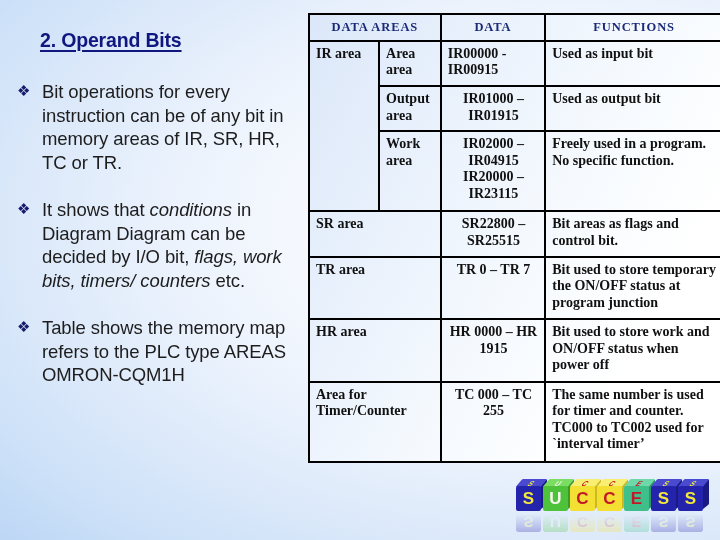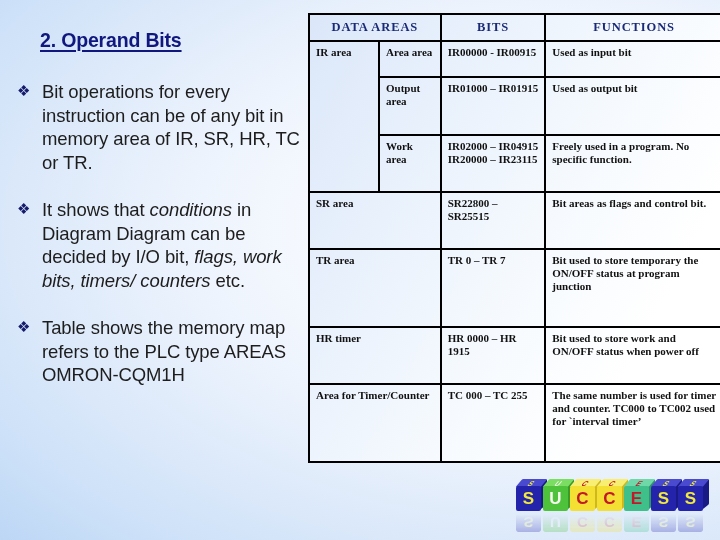--- a/index.html
+++ b/index.html
@@ -104,42 +104,42 @@
         #e9f1fc 28%,
         #f6fafe 55%,
         #ffffff 78%,
         #ffffff 100%);
   }
 
   table.memmap td, table.memmap th {
     border: 2px solid #000000;
     padding: 4px 5px 4px 6px;
     vertical-align: top;
-    font-size: 11px;
+    font-size: 14px;
     font-weight: bold;
     color: #111111;
     line-height: 1.18;
   }
 
   table.memmap th {
     text-align: center;
     vertical-align: middle;
     color: #1a2a78;
     font-size: 12.5px;
     font-weight: bold;
     letter-spacing: 0.9px;
     padding: 5px 2px;
   }
 
   .col-area   { width: 67px; }
   .col-sub    { width: 59px; }
   .col-bits   { width: 100px; }
   .col-func   { width: 170px; }
 
-  .c-center { text-align: left; }
+  .c-center { text-align: center; }
   .c-left   { text-align: left; }
 
   
   #success-logo {
     position: absolute;
     left: 516px;
     top: 474px;
     width: 196px;
     height: 62px;
   }
@@ -215,21 +215,21 @@
 
 <div id="slide">
 
   <div id="left-col">
 
     <h1 id="slide-title">2. Operand Bits</h1>
 
     <ul class="bullets">
         <li class="bullet-item">
           <span class="bullet-glyph">❖</span>
-          <span class="bullet-text"><span>Bit operations for every instruction can be of any bit in memory area of  IR, SR, HR, TC or TR.</span></span>
+          <span class="bullet-text"><span>Bit operations for every instruction can be of any bit in memory areas of  IR, SR, HR, TC or TR.</span></span>
         </li>
         <li class="bullet-item">
           <span class="bullet-glyph">❖</span>
           <span class="bullet-text"><span>It shows that </span><span class="it">conditions</span><span> in Diagram Diagram can be decided by I/O bit,  </span><span class="it">flags, work bits, timers/ counters</span><span> etc.</span></span>
         </li>
         <li class="bullet-item">
           <span class="bullet-glyph">❖</span>
           <span class="bullet-text"><span>Table shows the memory map refers to the PLC type AREAS OMRON-CQM1H</span></span>
         </li>
       </ul>
@@ -239,21 +239,21 @@
     <table class="memmap">
       <colgroup>
         <col class="col-area">
           <col class="col-sub">
           <col class="col-bits">
           <col class="col-func">
       </colgroup>
       <thead>
         <tr>
           <th colspan="2">DATA AREAS</th>
-          <th>BITS</th>
+          <th>DATA</th>
           <th>FUNCTIONS</th>
         </tr>
       </thead>
       <tbody id="table-body">
           <tr>
             <td class="c-left" rowspan="3">IR area</td>
             <td class="c-left">Area area</td>
             <td class="c-left">IR00000 - IR00915</td>
             <td class="c-left">Used as input bit</td>
           </tr>
@@ -271,21 +271,21 @@
             <td class="c-left" colspan="2">SR area</td>
             <td class="c-center">SR22800 – SR25515</td>
             <td class="c-left">Bit areas as  flags and control bit.</td>
           </tr>
           <tr>
             <td class="c-left" colspan="2">TR area</td>
             <td class="c-center">TR 0 – TR 7</td>
             <td class="c-left">Bit  used to store temporary the  ON/OFF status at  program junction</td>
           </tr>
           <tr>
-            <td class="c-left" colspan="2">HR timer</td>
+            <td class="c-left" colspan="2">HR area</td>
             <td class="c-center">HR 0000 – HR 1915</td>
             <td class="c-left">Bit used to store work and ON/OFF status when power off</td>
           </tr>
           <tr>
             <td class="c-left" colspan="2">Area for Timer/Counter</td>
             <td class="c-center">TC 000 – TC 255</td>
             <td class="c-left">The same number is used for timer and counter. TC000 to TC002 used for `interval timer’</td>
           </tr>
         </tbody>
     </table>

